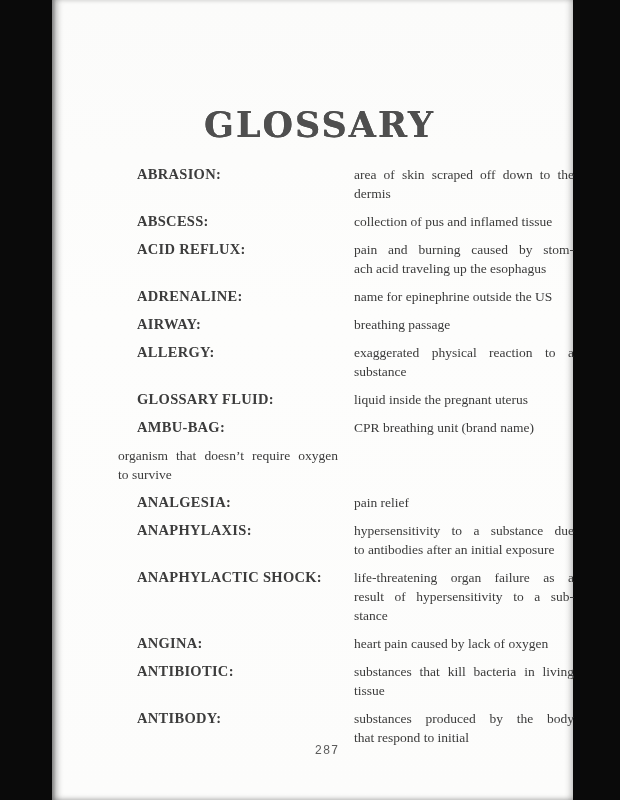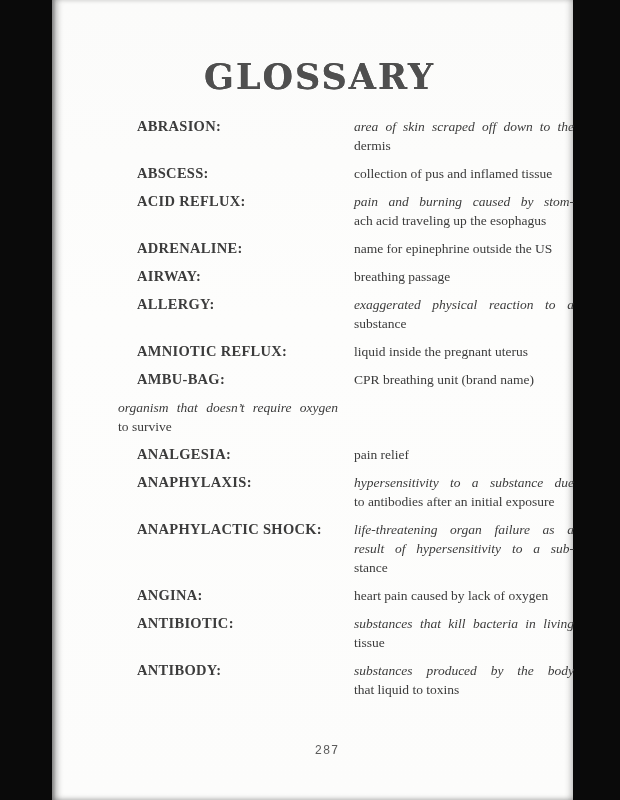--- a/index.html
+++ b/index.html
@@ -30,21 +30,21 @@
   }
   .page::before {
     content: "";
     position: absolute;
     left: 0; top: 0;
     width: 4px; height: 100%;
     background: linear-gradient(90deg, rgba(110,110,110,0.55), rgba(110,110,110,0));
   }
   .title {
     margin: 0;
-    padding-top: 56px;
+    padding-top: 104px;
     margin-left: 66px;
     margin-right: 52px;
     text-align: center;
     font-family: "DejaVu Serif", serif;
     font-weight: bold;
     font-size: 35px;
     line-height: 42px;
     letter-spacing: 2px;
     color: #4f4f4f;
     text-shadow: 0 0 0.6px #5a5a5a;
@@ -74,21 +74,20 @@
     flex: 0 0 220px;
     font-family: "Liberation Serif", serif;
     font-size: 13.5px;
     line-height: 19px;
     color: #3b3b3b;
   }
   .def .dline { text-align: left; }
   .def .dline.jline {
     text-align: justify;
     text-align-last: justify;
-    font-style: italic;
   }
   .page-number {
     position: absolute;
     left: 235px;
     top: 744px;
     width: 80px;
     text-align: center;
     font-family: Liberation Mono, monospace;
     font-size: 12px;
     letter-spacing: 1px;
@@ -135,21 +134,21 @@
           </div>
         </div>
         <div class="row">
           <div class="term">ALLERGY:</div>
           <div class="def">
             <div class="dline jline">exaggerated physical reaction to a</div>
             <div class="dline">substance</div>
           </div>
         </div>
         <div class="row">
-          <div class="term">AMNIOTIC REFLUX:</div>
+          <div class="term">GLOSSARY FLUID:</div>
           <div class="def">
             <div class="dline">liquid inside the pregnant uterus</div>
           </div>
         </div>
         <div class="row">
           <div class="term">AMBU-BAG:</div>
           <div class="def">
             <div class="dline">CPR breathing unit (brand name)</div>
           </div>
         </div>
@@ -190,19 +189,19 @@
           <div class="term">ANTIBIOTIC:</div>
           <div class="def">
             <div class="dline jline">substances that kill bacteria in living</div>
             <div class="dline">tissue</div>
           </div>
         </div>
         <div class="row">
           <div class="term">ANTIBODY:</div>
           <div class="def">
             <div class="dline jline">substances produced by the body</div>
-            <div class="dline">that liquid to toxins</div>
+            <div class="dline">that respond to initial</div>
           </div>
         </div>
       </div>
     <div class="page-number">287</div>
   </div>
 </div>
 
 </body></html>

